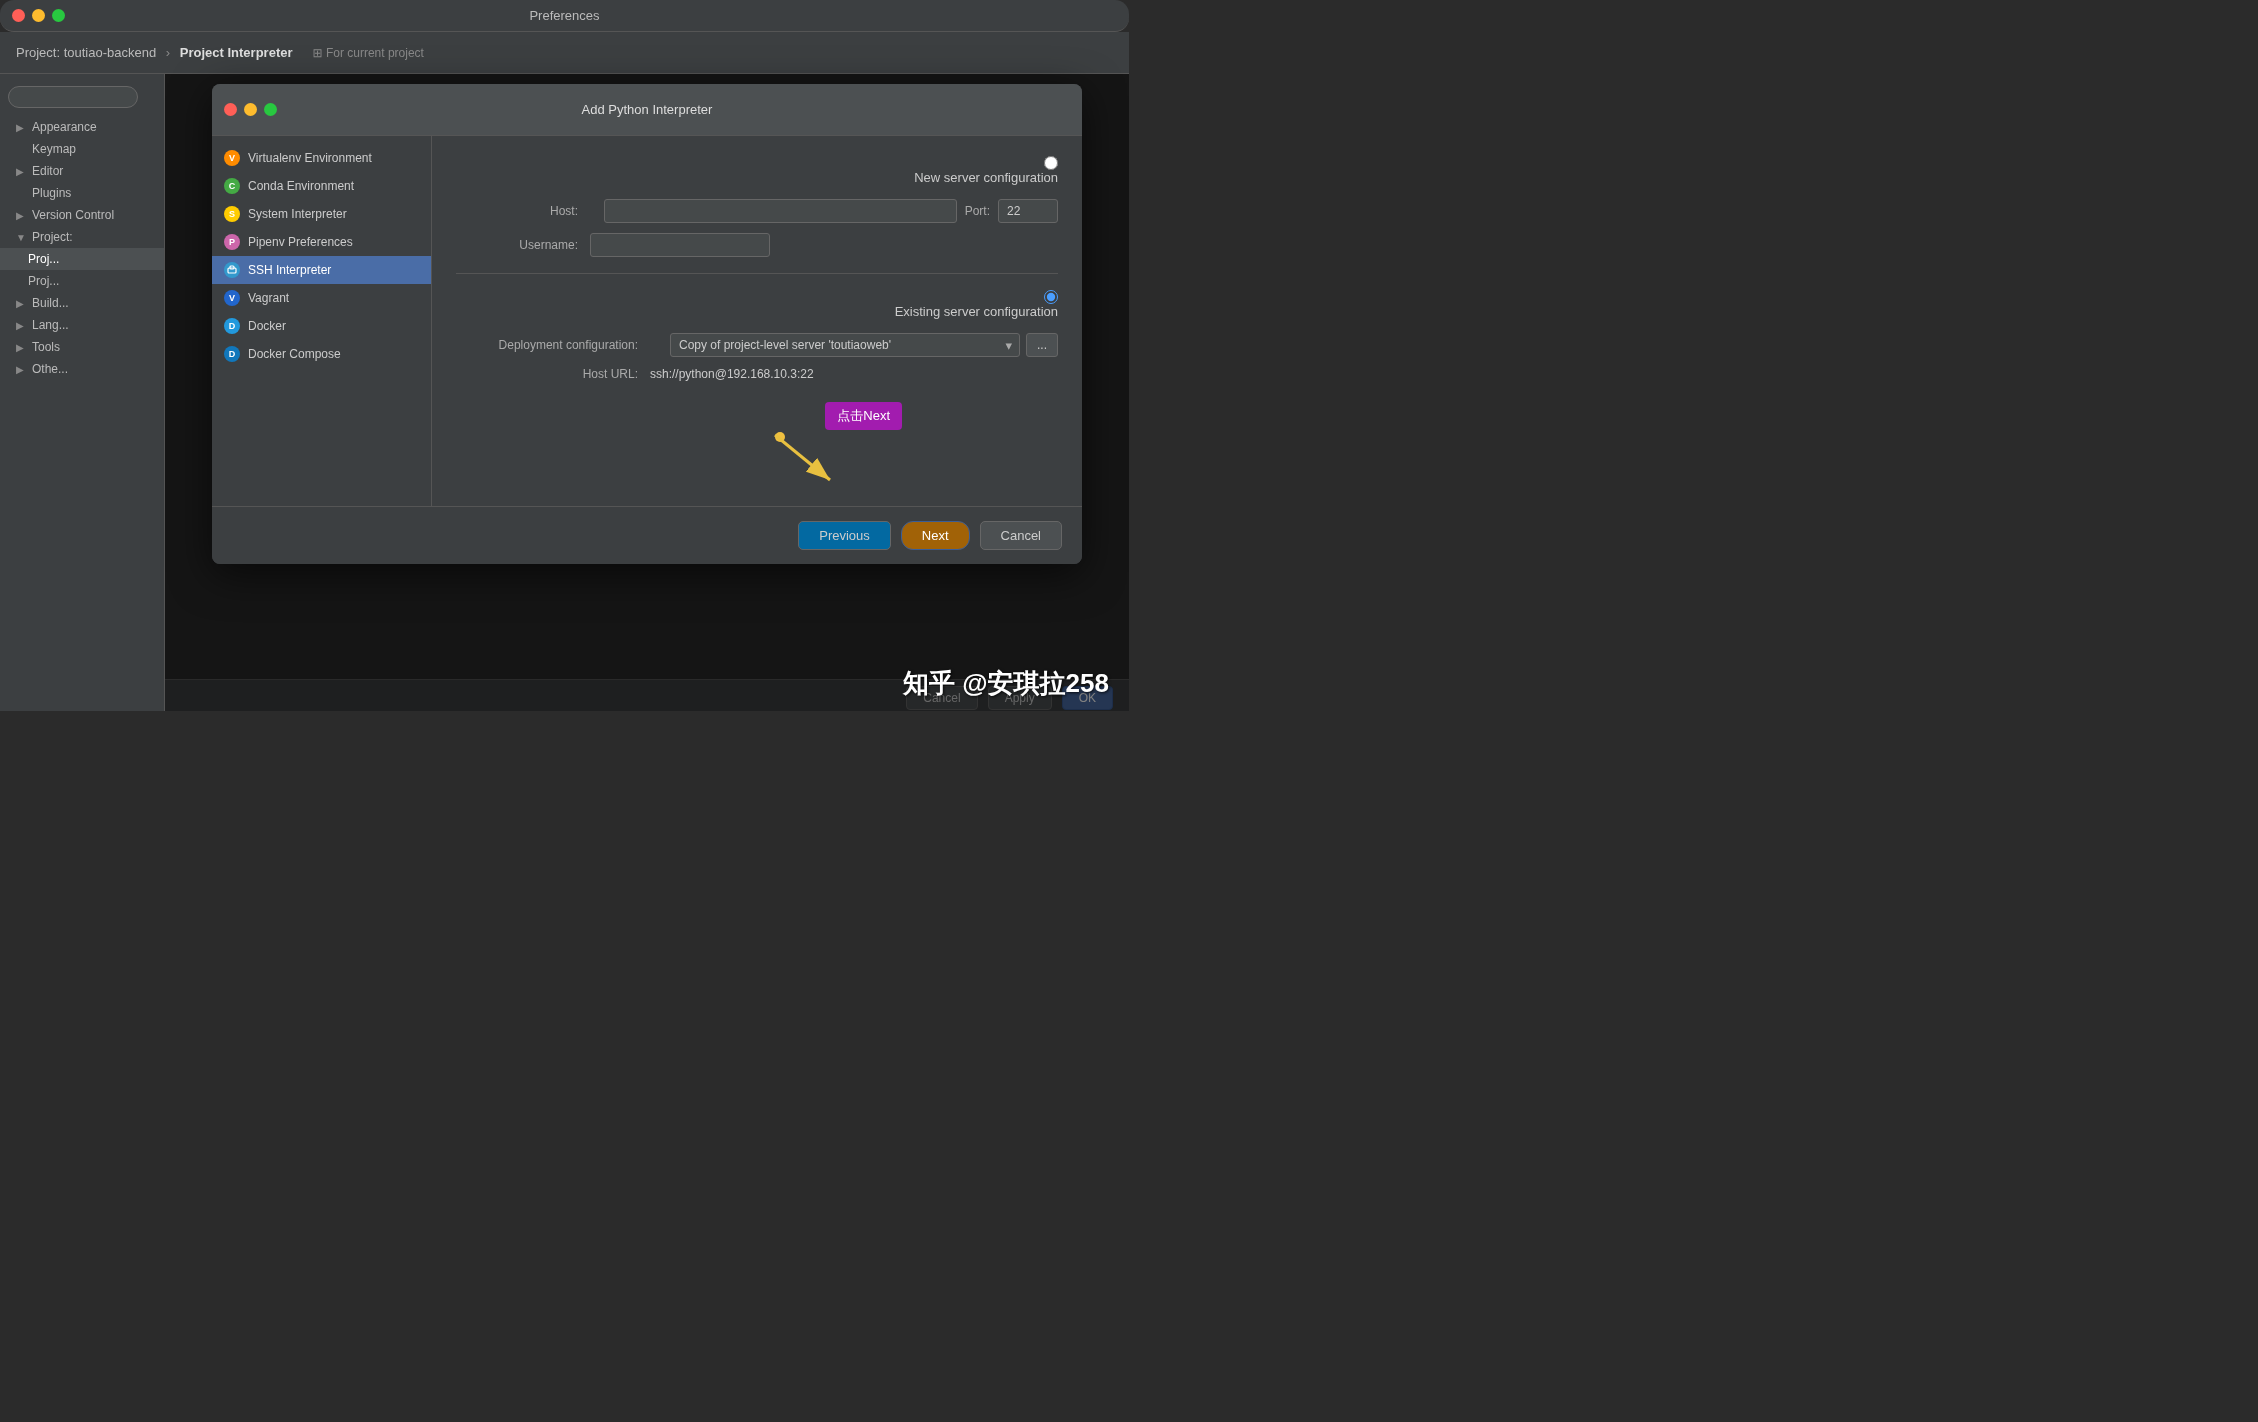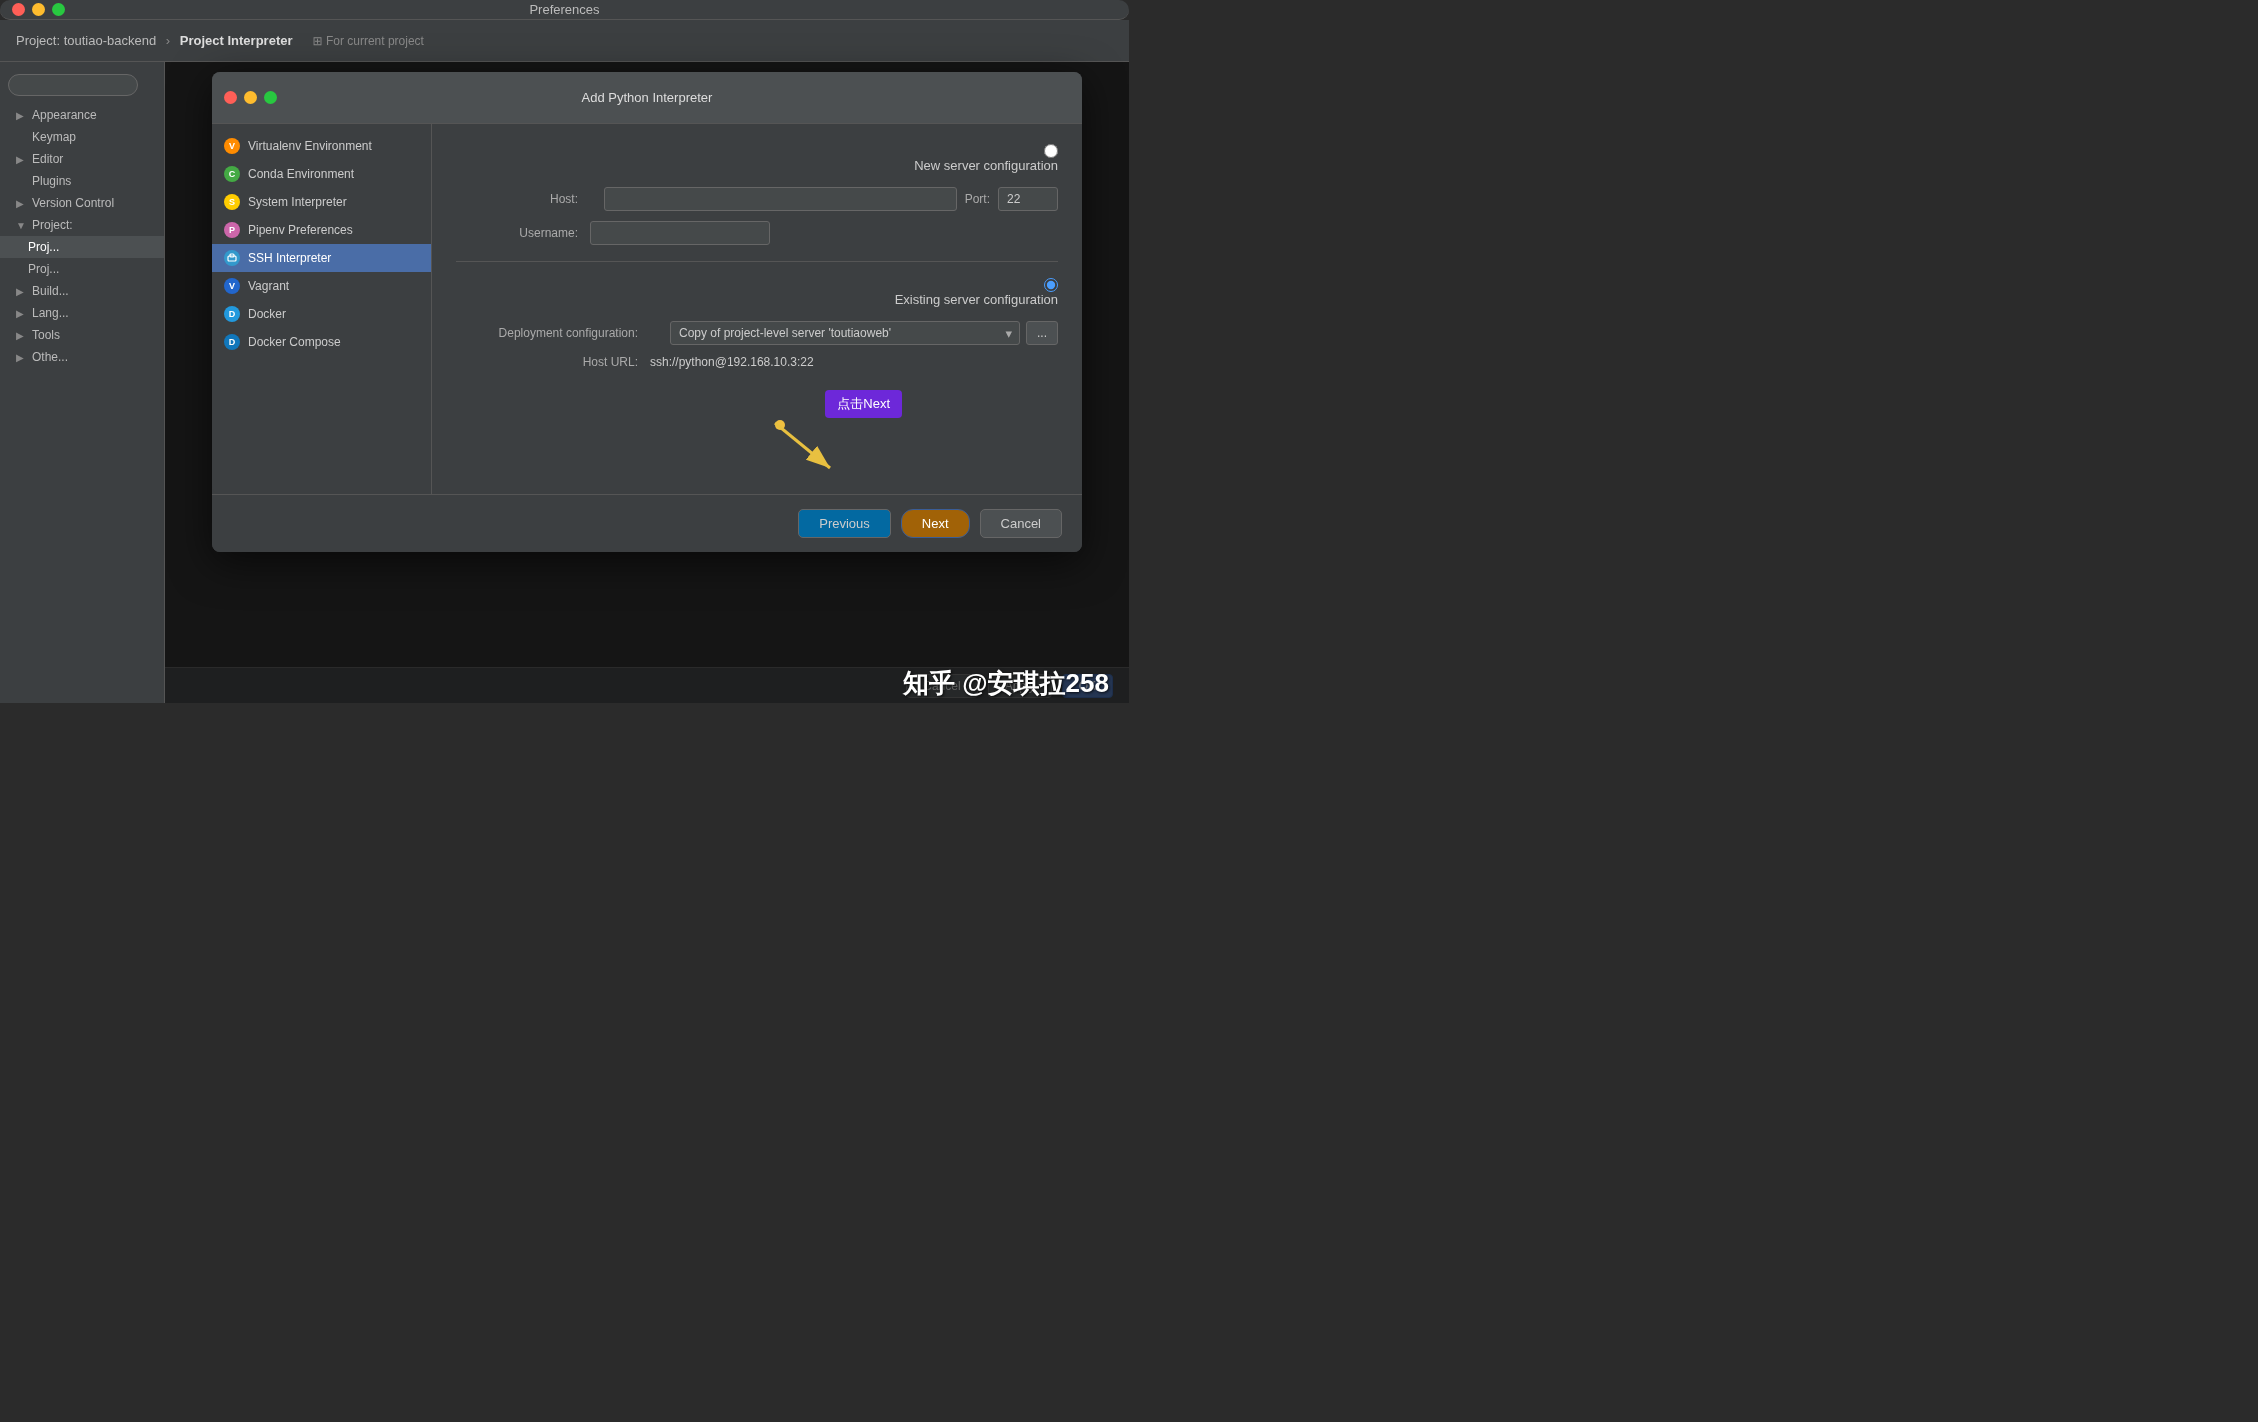--- a/index.html
+++ b/index.html
@@ -18,21 +18,21 @@
     .ide-window {
       width: 100%;
       height: 100%;
       background: #2b2b2b;
       position: relative;
     }
 
     
     .title-bar {
       background: #3c3f41;
-      height: 20px;
+      height: 32px;
       display: flex;
       align-items: center;
       justify-content: center;
       position: relative;
       border-bottom: 1px solid #555;
       border-radius: 14px;
     }
     .title-bar-title {
       color: #bbbbbb;
       font-size: 13px;
@@ -653,21 +653,21 @@
                 <span class="deployment-label">Host URL:</span>
                 <span class="host-url-value">ssh://python@192.168.10.3:22</span>
               </div>
 
             </div>
           </div>
 
           <div style="position: relative;">
             <div style="position: absolute; bottom: 70px; right: 180px; pointer-events: none; z-index: 20;">
               
-              <div style="background: #6d28d9; color: #ffffff; font-size: 13px; padding: 5px 12px; border-radius: 4px; white-space: nowrap; display: inline-block; margin-bottom: 6px;">
+              <div style="background: #a21caf; color: #ffffff; font-size: 13px; padding: 5px 12px; border-radius: 4px; white-space: nowrap; display: inline-block; margin-bottom: 6px;">
                 <span>点击Next</span>
               </div>
               
               <div style="width: 10px; height: 10px; background: #f0c040; border-radius: 50%; position: absolute; top: 30px; left: -50px;"></div>
               
               <svg width="80" height="60" style="position: absolute; top: 28px; left: -60px;">
                 <defs>
                   <marker id="arrowhead" markerWidth="8" markerHeight="6" refX="8" refY="3" orient="auto">
                     <polygon points="0 0, 8 3, 0 6" fill="#e8c040"></polygon>
                   </marker>

